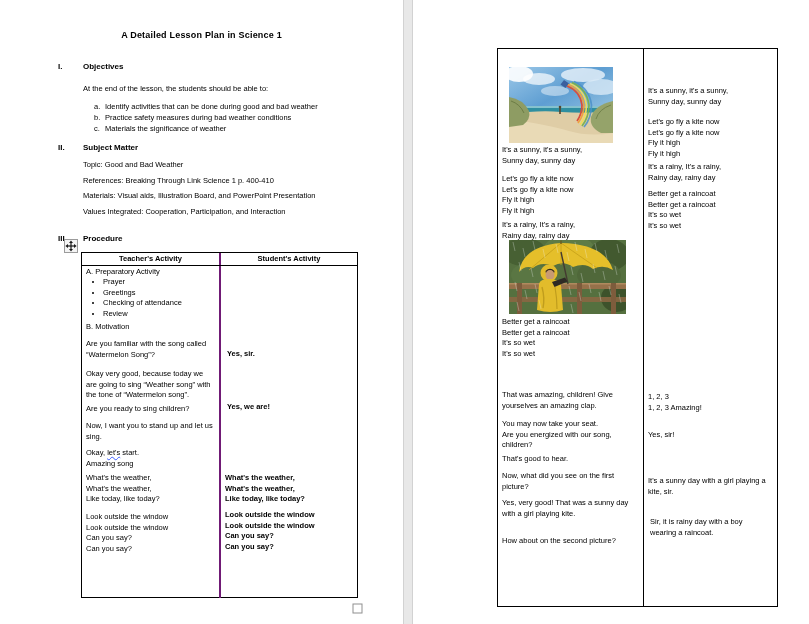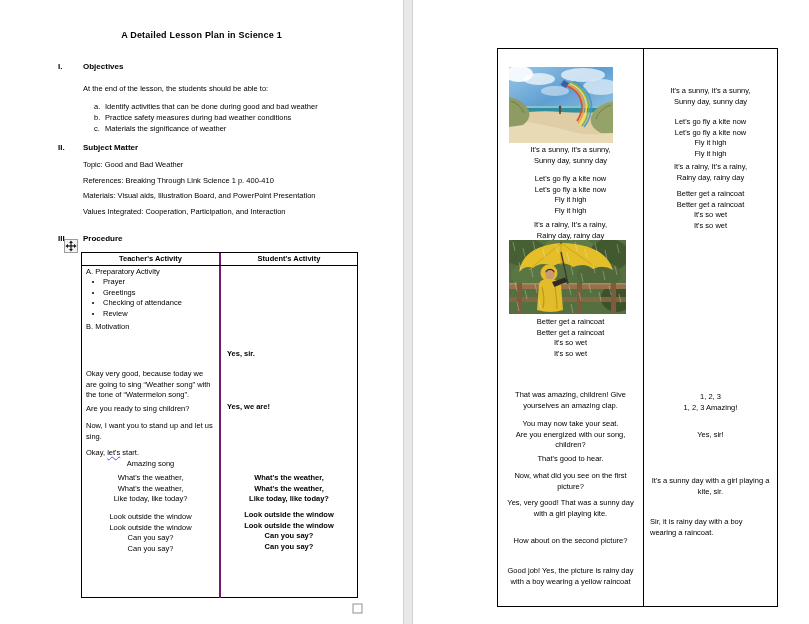--- a/index.html
+++ b/index.html
@@ -22,21 +22,21 @@
   
   .t1 { position:absolute; left:81px; top:252px; width:277px; height:346px; border:1px solid #000; background:#fff; }
   .t1-hdr { display:flex; height:13px; border-bottom:1px solid #000; }
   .t1-hdr > div { font-weight:bold; font-size:7.5px; line-height:12px; text-align:center; }
   .t1-c1 { width:139px; border-right:2px solid #701a75; }
   .t1-c2 { flex:1;font-weight:bold; }
   .t1-body { display:flex; height:332px; }
   .cell { position:relative; }
   .blk { position:absolute; left:4px; right:4px; font-size:7.5px; line-height:10.5px; }
   .bold { font-weight:normal; }
-  .ctr { text-align:center; }
+  .ctr { }
   .pre { white-space:pre-line; }
   .t1 ul { list-style:disc; padding-left:17px; }
   .squiggle { text-decoration-line:underline; text-decoration-style:wavy; text-decoration-color:#3a5bff; text-decoration-thickness:1px; text-underline-offset:1px; }
 
   
   .move-handle { position:absolute; left:64px; top:239px; width:14px; height:14px; cursor:move; }
   .resize-handle { position:absolute; left:352px; top:600px; width:11px; height:11px; }
 
   
   .t2 { position:absolute; left:84px; top:48px; width:281px; height:559px; border:1px solid #000; display:flex; background:#fff; }
@@ -104,20 +104,21 @@
           <div class="blk bold" style="top:1px">A. Preparatory Activity</div>
           <div class="blk" style="top:11px">
             <ul>
               <li>Prayer</li>
               <li>Greetings</li>
               <li>Checking of attendance</li>
               <li>Review</li>
             </ul>
           </div>
           <div class="blk bold" style="top:56px">B. Motivation</div>
+          <div class="blk" style="top:73px">Are you familiar with the song called “Watermelon Song”?</div>
           <div class="blk" style="top:103px">Okay very good, because today we are going to sing “Weather song” with the tone of “Watermelon song”.</div>
           <div class="blk" style="top:138px">Are you ready to sing children?</div>
           <div class="blk" style="top:155px">Now, I want you to stand up and let us sing.</div>
           <div class="blk" style="top:182px"><span>Okay, </span><span class="squiggle">let's</span><span> start.</span></div>
           <div class="blk bold ctr" style="top:193px">Amazing song</div>
           <div class="blk ctr pre" style="top:207px">What's the weather,
 What's the weather,
 Like today, like today?</div>
           <div class="blk ctr pre" style="top:246px">Look outside the window
 Look outside the window
@@ -260,21 +261,20 @@
 Better get a raincoat
 It's so wet
 It's so wet</div>
         <div class="blk ctr" style="top:341px">That was amazing, children! Give yourselves an amazing clap.</div>
         <div class="blk ctr pre" style="top:370px">You may now take your seat.
 Are you energized with our song, children?</div>
         <div class="blk ctr" style="top:405px">That's good to hear.</div>
         <div class="blk ctr" style="top:422px">Now, what did you see on the first picture?</div>
         <div class="blk ctr" style="top:449px">Yes, very good! That was a sunny day with a girl playing kite.</div>
         <div class="blk ctr" style="top:487px">How about on the second picture?</div>
-        <div class="blk ctr" style="top:517px">Good job! Yes, the picture is rainy day with a boy wearing a yellow raincoat</div>
       </div>
 
       <div class="t2-c2">
         <div class="blk ctr pre" style="top:37px">It's a sunny, it's a sunny,
 Sunny day, sunny day</div>
         <div class="blk ctr pre" style="top:68px">Let's go fly a kite now
 Let's go fly a kite now
 Fly it high
 Fly it high</div>
         <div class="blk ctr pre" style="top:113px">It's a rainy, It's a rainy,

